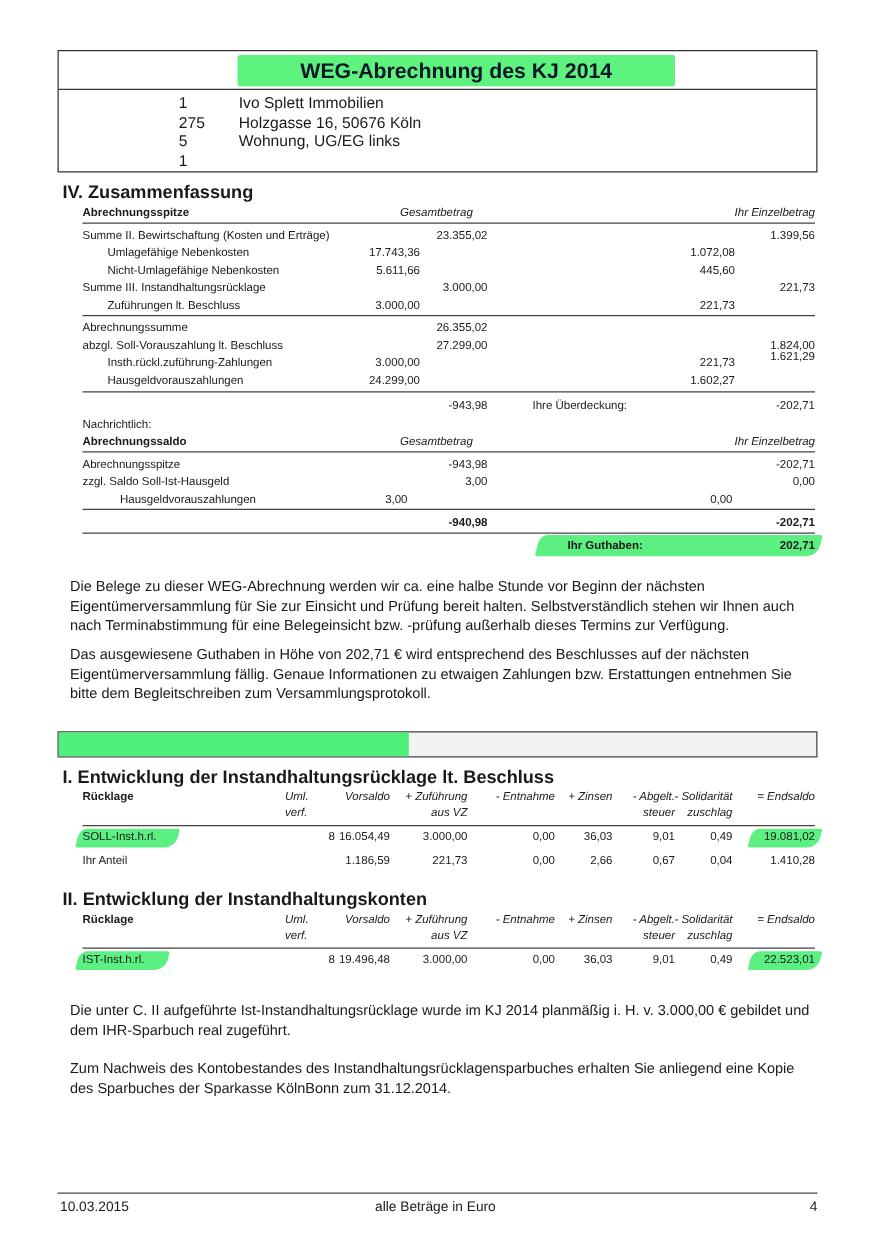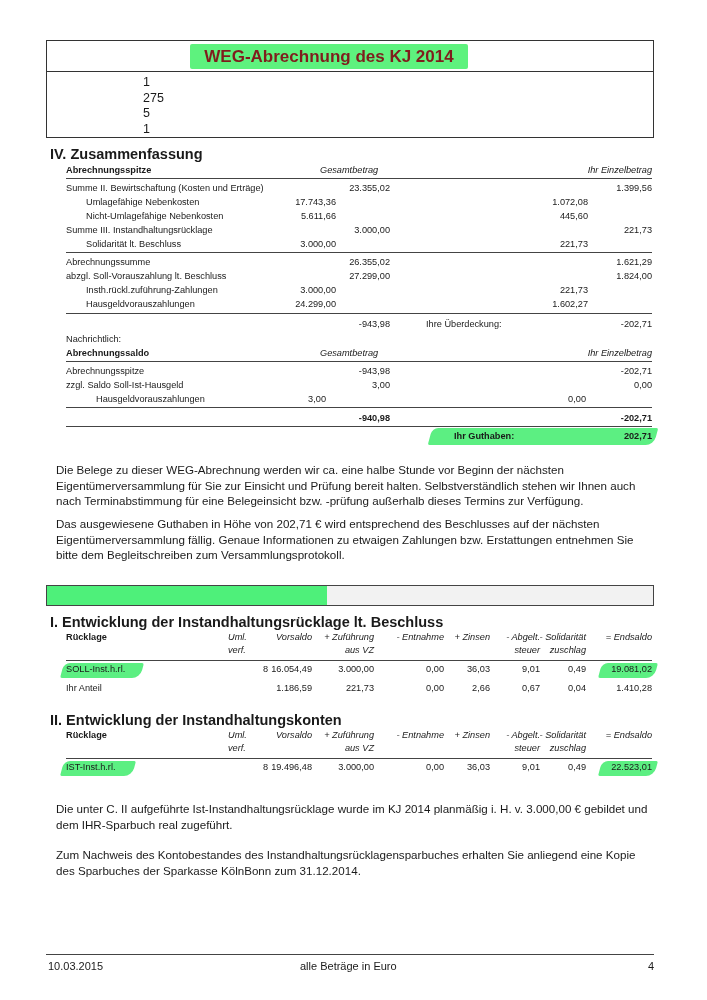--- a/index.html
+++ b/index.html
@@ -1,21 +1,21 @@
 <!DOCTYPE html>
 <html><head>
 <meta charset="utf-8">
 <style>
   html,body{margin:0;padding:0;background:#fff;}
   body{width:707px;height:1000px;position:relative;overflow:hidden;font-family:"Liberation Sans",sans-serif;color:#1a1a1a;}
   .abs{position:absolute;}
   
   .hdr{left:46px;top:40px;width:608px;height:98px;border:1px solid #333;box-sizing:border-box;}
   .hdr-title-row{position:absolute;left:0;top:0;width:100%;height:30px;border-bottom:1px solid #333;}
-  .hdr-title{position:absolute;left:143px;top:3px;width:278px;height:25px;background:#5ef27e;text-align:center;font-size:17px;font-weight:bold;line-height:25px;color:#7f1d1d;border-radius:2px;}
+  .hdr-title{position:absolute;left:143px;top:3px;width:350px;height:25px;background:#5ef27e;text-align:center;font-size:17px;font-weight:bold;line-height:25px;color:#0f172a;border-radius:2px;}
   .info{position:absolute;font-size:12.5px;line-height:15.5px;}
   
   .h2{font-weight:bold;font-size:14.5px;}
   .tbl-row{position:absolute;left:66px;width:586px;height:14px;font-size:9.2px;line-height:14px;}
   .tbl-row span{position:absolute;white-space:nowrap;}
   .r{text-align:right;}
   .rule{position:absolute;left:66px;width:586px;border-top:1.5px solid #444;}
   .it{font-style:italic;}
   .b{font-weight:bold;}
   .para{position:absolute;left:56px;width:600px;font-size:11.6px;line-height:15.5px;}
@@ -34,20 +34,25 @@
 <div class="abs hdr">
   <div class="hdr-title-row">
     <div class="hdr-title">WEG-Abrechnung des KJ 2014</div>
   </div>
   <div class="info" style="left:96px;top:34px;">
     <div>1</div>
     <div>275</div>
     <div>5</div>
     <div>1</div>
   </div>
+  <div class="info" style="left:144px;top:34px;">
+    <div>Ivo Splett Immobilien</div>
+    <div>Holzgasse 16, 50676 Köln</div>
+    <div>Wohnung, UG/EG links</div>
+  </div>
 </div>
 
 <div class="abs h2" style="left:50px;top:146px;">IV. Zusammenfassung</div>
 
 <div class="tbl-row" style="top:163px;">
   <span class="b" style="left:0;">Abrechnungsspitze</span>
   <span class="it" style="left:254px;">Gesamtbetrag</span>
   <span class="it" style="right:0;">Ihr Einzelbetrag</span>
 </div>
 <div class="rule" style="top:178px;"></div>
@@ -66,29 +71,29 @@
   <span style="left:20px;">Nicht-Umlagefähige Nebenkosten</span>
   <span class="r" style="right:316px;">5.611,66</span>
   <span class="r" style="right:64px;">445,60</span>
 </div>
 <div class="tbl-row" style="top:223px;">
   <span style="left:0;">Summe III. Instandhaltungsrücklage</span>
   <span class="r" style="right:262px;">3.000,00</span>
   <span class="r" style="right:0;">221,73</span>
 </div>
 <div class="tbl-row" style="top:237px;">
-  <span style="left:20px;">Solidarität lt. Beschluss</span>
+  <span style="left:20px;">Zuführungen lt. Beschluss</span>
   <span class="r" style="right:316px;">3.000,00</span>
   <span class="r" style="right:64px;">221,73</span>
 </div>
 <div class="rule" style="top:252px;"></div>
 <div class="tbl-row" style="top:255px;">
   <span style="left:0;">Abrechnungssumme</span>
   <span class="r" style="right:262px;">26.355,02</span>
-  <span class="r" style="right:0;">1.621,29</span>
+  <span class="r" style="right:0;margin-top:23px;">1.621,29</span>
 </div>
 <div class="tbl-row" style="top:269px;">
   <span style="left:0;">abzgl. Soll-Vorauszahlung lt. Beschluss</span>
   <span class="r" style="right:262px;">27.299,00</span>
   <span class="r" style="right:0;">1.824,00</span>
 </div>
 <div class="tbl-row" style="top:283px;">
   <span style="left:20px;">Insth.rückl.zuführung-Zahlungen</span>
   <span class="r" style="right:316px;">3.000,00</span>
   <span class="r" style="right:64px;">221,73</span>

